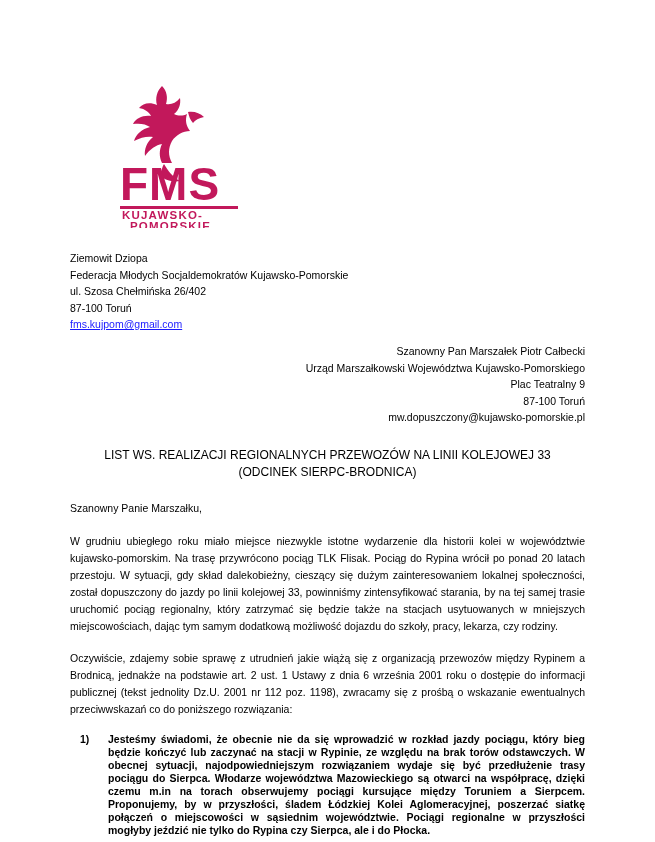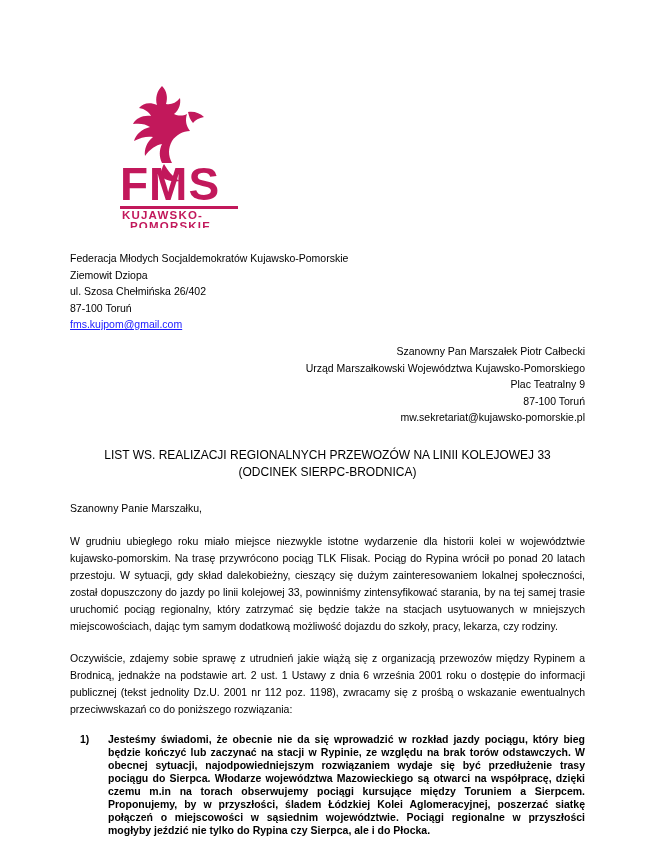--- a/index.html
+++ b/index.html
@@ -126,33 +126,33 @@
         <rect x="22" y="90" width="116" height="2" opacity="0"></rect>
       </g>
       <text x="20" y="122" font-family="Liberation Sans, sans-serif" font-size="46" font-weight="bold" fill="#c2185b" letter-spacing="1">FMS</text>
       <rect x="20" y="128" width="118" height="3" fill="#c2185b"></rect>
       <text x="22" y="141" font-family="Liberation Sans, sans-serif" font-size="11.5" font-weight="bold" fill="#c2185b" letter-spacing="1.2">KUJAWSKO-</text>
       <text x="30" y="152" font-family="Liberation Sans, sans-serif" font-size="11.5" font-weight="bold" fill="#c2185b" letter-spacing="1.2">POMORSKIE</text>
     </svg>
   </div>
 
   <div class="sender">
+    <div>Ziemowit Dziopa</div>
     <div>Federacja Młodych Socjaldemokratów Kujawsko-Pomorskie</div>
-    <div>Ziemowit Dziopa</div>
     <div>ul. Szosa Chełmińska 26/402</div>
     <div>87-100 Toruń</div>
     <div><a class="email" href="#">fms.kujpom@gmail.com</a></div>
   </div>
 
   <div class="recipient">
     <div>Szanowny Pan Marszałek Piotr Całbecki</div>
     <div>Urząd Marszałkowski Województwa Kujawsko-Pomorskiego</div>
     <div>Plac Teatralny 9</div>
     <div>87-100 Toruń</div>
-    <div>mw.sekretariat@kujawsko-pomorskie.pl</div>
+    <div>mw.dopuszczony@kujawsko-pomorskie.pl</div>
   </div>
 
   <div class="subject">LIST WS. REALIZACJI REGIONALNYCH PRZEWOZÓW NA LINII KOLEJOWEJ 33 (ODCINEK SIERPC-BRODNICA)</div>
 
   <div class="body-text">
     <p class="salutation">Szanowny Panie Marszałku,</p>
     <p>W grudniu ubiegłego roku miało miejsce niezwykle istotne wydarzenie dla historii kolei w województwie kujawsko-pomorskim. Na trasę przywrócono pociąg TLK Flisak. Pociąg do Rypina wrócił po ponad 20 latach przestoju. W sytuacji, gdy skład dalekobieżny, cieszący się dużym zainteresowaniem lokalnej społeczności, został dopuszczony do jazdy po linii kolejowej 33, powinniśmy zintensyfikować starania, by na tej samej trasie uruchomić pociąg regionalny, który zatrzymać się będzie także na stacjach usytuowanych w mniejszych miejscowościach, dając tym samym dodatkową możliwość dojazdu do szkoły, pracy, lekarza, czy rodziny.</p>
     <p>Oczywiście, zdajemy sobie sprawę z utrudnień jakie wiążą się z organizacją przewozów między Rypinem a Brodnicą, jednakże na podstawie art. 2 ust. 1 Ustawy z dnia 6 września 2001 roku o dostępie do informacji publicznej (tekst jednolity Dz.U. 2001 nr 112 poz. 1198), zwracamy się z prośbą o wskazanie ewentualnych przeciwwskazań co do poniższego rozwiązania:</p>
     <ol class="numbered">
       <li>Jesteśmy świadomi, że obecnie nie da się wprowadzić w rozkład jazdy pociągu, który bieg będzie kończyć lub zaczynać na stacji w Rypinie, ze względu na brak torów odstawczych. W obecnej sytuacji, najodpowiedniejszym rozwiązaniem wydaje się być przedłużenie trasy pociągu do Sierpca. Włodarze województwa Mazowieckiego są otwarci na współpracę, dzięki czemu m.in na torach obserwujemy pociągi kursujące między Toruniem a Sierpcem. Proponujemy, by w przyszłości, śladem Łódzkiej Kolei Aglomeracyjnej, poszerzać siatkę połączeń o miejscowości w sąsiednim województwie. Pociągi regionalne w przyszłości mogłyby jeździć nie tylko do Rypina czy Sierpca, ale i do Płocka.</li>

